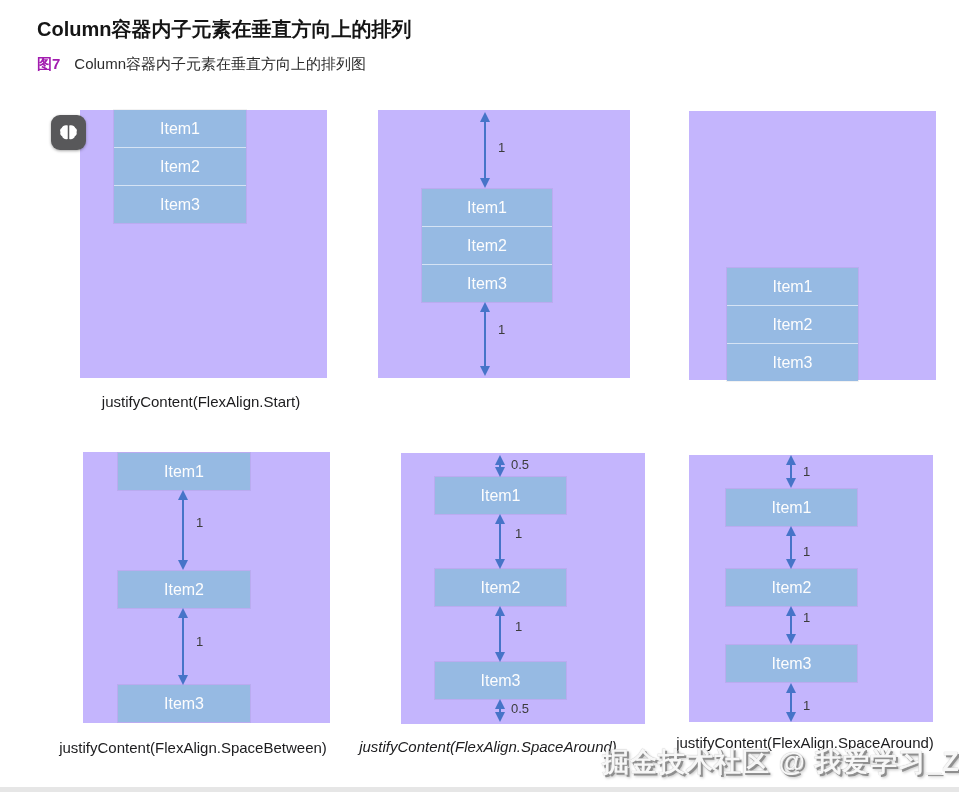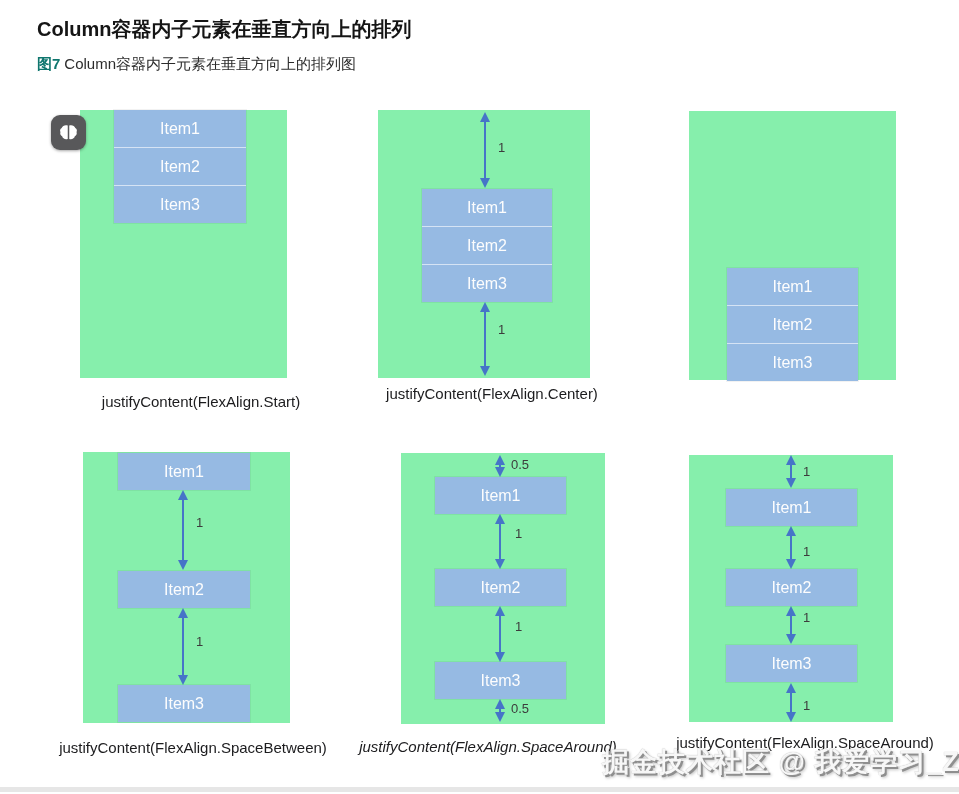--- a/index.html
+++ b/index.html
@@ -1,22 +1,22 @@
 <!DOCTYPE html>
 <html><head>
 <meta charset="utf-8">
 <style>
   html,body{margin:0;padding:0;background:#fff;}
   .page{position:relative;width:959px;height:794px;background:#ffffff;overflow:hidden;
         font-family:"Liberation Sans","DejaVu Sans",sans-serif;}
   .title{position:absolute;left:37px;top:16px;font-size:20px;font-weight:700;color:#151515;}
   .figcap{position:absolute;left:37px;top:55px;font-size:15px;color:#2b2b2b;}
-  .figcap .figlabel{font-weight:700;color:#0f766e;margin-right:4px;}
+  .figcap .figlabel{font-weight:700;color:#a21caf;margin-right:14px;}
 
-  .panel{position:absolute;background:#86efac;}
+  .panel{position:absolute;background:#c4b5fd;padding-left:40px;}
 
   
   .stack{position:absolute;box-shadow:0 0 0 1px rgba(0,0,0,0.05);}
   .stack .item{height:37px;background:#96BAE3;color:#fdfdfd;font-size:16px;
                display:flex;align-items:center;justify-content:center;}
   .stack .item + .item{border-top:1px solid rgba(255,255,255,0.6);}
 
   
   .block{position:absolute;height:37px;background:#96BAE3;color:#fdfdfd;font-size:16px;
          display:flex;align-items:center;justify-content:center;
@@ -77,21 +77,20 @@
     <div class="varrow" style="left:101px;top:2px;height:76px;"></div>
     <span class="gaplabel" style="left:120px;top:30px;">1</span>
     <div class="stack" style="left:44px;top:79px;width:130px;">
       <div class="item">Item1</div>
       <div class="item">Item2</div>
       <div class="item">Item3</div>
     </div>
     <div class="varrow" style="left:101px;top:192px;height:74px;"></div>
     <span class="gaplabel" style="left:120px;top:212px;">1</span>
   </div>
-  <div class="caption" style="left:492px;top:385px;">justifyContent(FlexAlign.Center)</div>
 
   <div class="panel" style="left:689px;top:111px;width:207px;height:269px;">
     <div class="stack" style="left:38px;top:157px;width:131px;">
       <div class="item">Item1</div>
       <div class="item">Item2</div>
       <div class="item">Item3</div>
     </div>
   </div>
 
   <div class="panel" style="left:83px;top:452px;width:207px;height:271px;">

